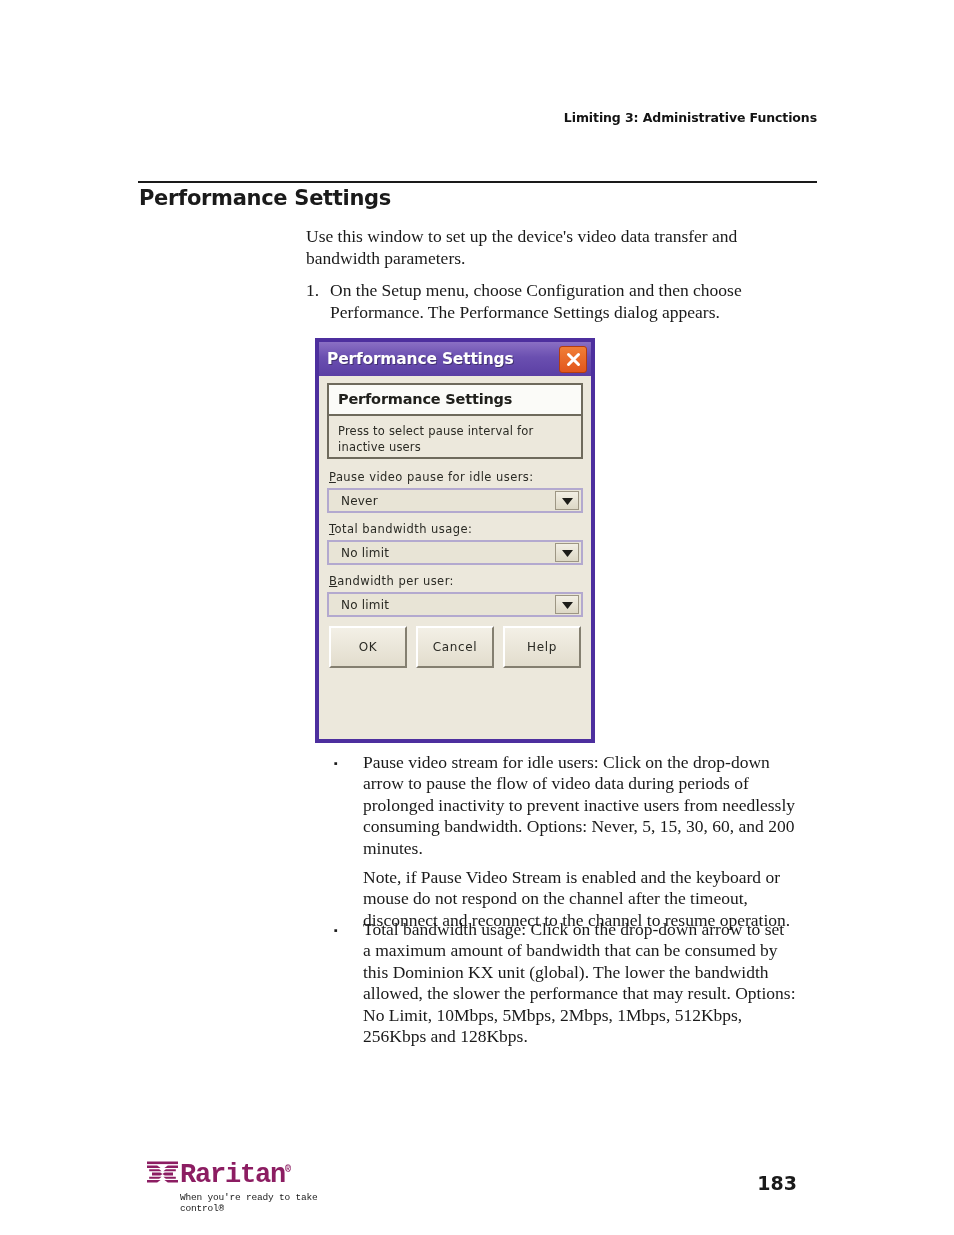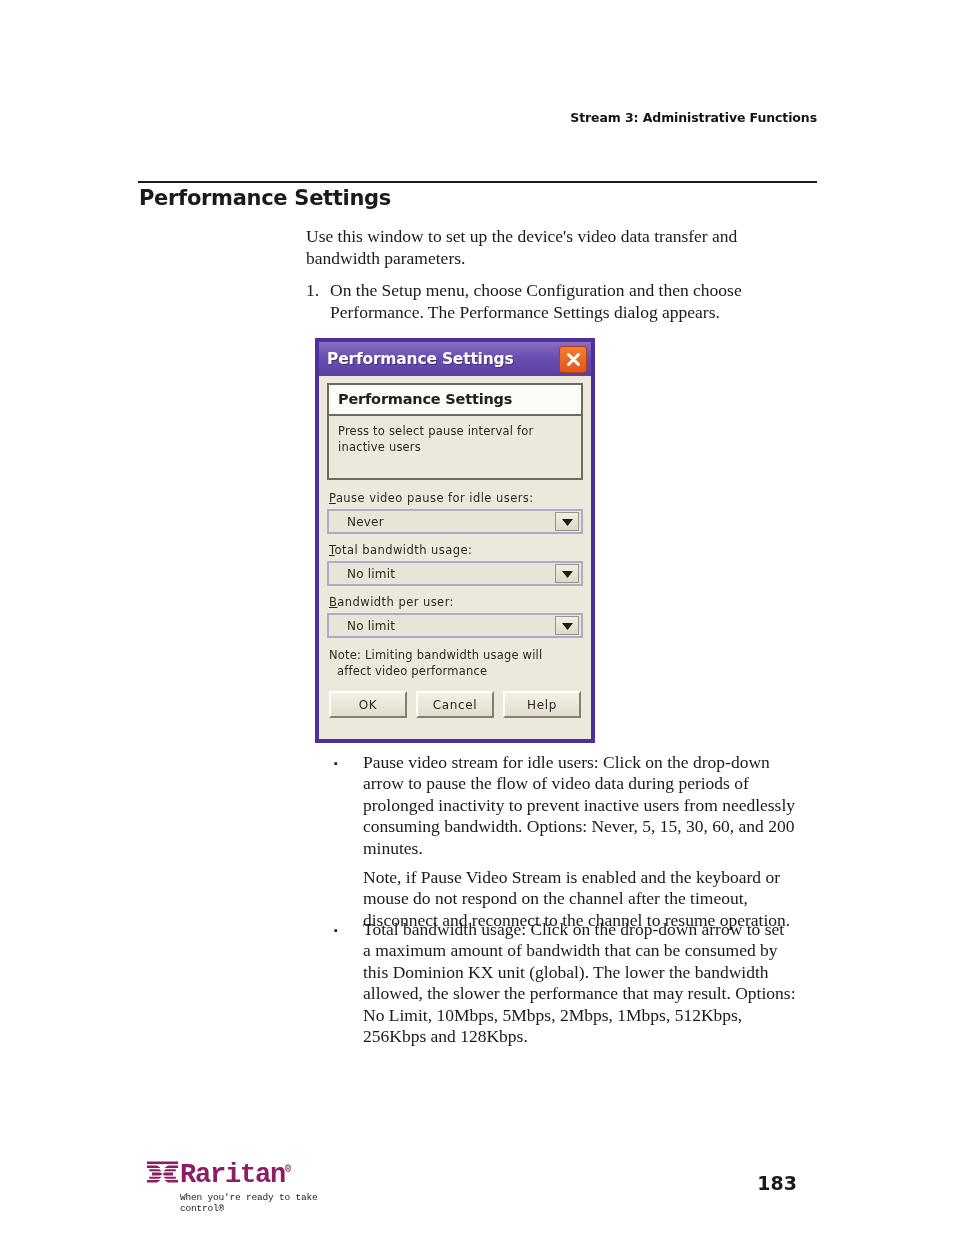--- a/index.html
+++ b/index.html
@@ -167,21 +167,21 @@
   .panel-head {
     background: #fbfbf8;
     padding: 6px 9px 7px 9px;
     font-size: 14.5px;
     font-weight: bold;
     color: #20201c;
     border-bottom: 2px solid #6e6a5c;
     letter-spacing: -0.2px;
   }
   .panel-hint {
-    padding: 7px 9px 23px 9px;
+    padding: 7px 9px 2px 9px;
     font-size: 11.5px;
     line-height: 16px;
     color: #2a2a24;
     letter-spacing: 0.2px;
   }
 
   .field-label {
     font-size: 11.5px;
     color: #2a2a24;
     letter-spacing: 0.45px;
@@ -196,21 +196,21 @@
     background: #e8e4d6;
     display: flex;
     align-items: center;
     position: relative;
     margin-bottom: 9px;
     box-sizing: border-box;
   }
   .combo-value {
     font-size: 12px;
     color: #2a2a24;
-    padding-left: 18px;
+    padding-left: 12px;
     letter-spacing: 0.2px;
   }
   .combo-arrow {
     position: absolute;
     right: 2px;
     top: 1px;
     bottom: 1px;
     width: 24px;
     background: linear-gradient(180deg, #f2efe4 0%, #ddd8c6 100%);
     border: 1px solid #9d9684;
@@ -230,21 +230,21 @@
   }
   .dlg-note .note-l2 { display: block; margin-left: 8px; }
 
   .btn-row {
     display: flex;
     justify-content: space-between;
     padding: 0 2px;
   }
   .btn {
     width: 78px;
-    height: 27px;
+    height: 42px;
     background: linear-gradient(180deg, #f3f0e6 0%, #e2ddcd 100%);
     border-top: 2px solid #ffffff;
     border-left: 2px solid #ffffff;
     border-right: 2px solid #847f70;
     border-bottom: 2px solid #847f70;
     font-family: "DejaVu Sans", sans-serif;
     font-size: 12px;
     color: #2a2a24;
     letter-spacing: 0.6px;
     display: flex;
@@ -296,21 +296,21 @@
     text-align: right;
     font-family: "DejaVu Sans", sans-serif;
     font-weight: bold;
     font-size: 19px;
     color: #1a1a1a;
   }
 </style>
 </head>
 <body>
 
-<div class="running-head">Stream 3: Administrative Functions</div>
+<div class="running-head">Limiting 3: Administrative Functions</div>
 
 <div class="section-rule"></div>
 <div class="section-title">Performance Settings</div>
 
 <div class="intro">Use this window to set up the device's video data transfer and bandwidth parameters.</div>
 
 <div class="step">
   <span class="step-num">1.</span>
   <span class="step-body">On the Setup menu, choose Configuration and then choose Performance. The Performance Settings dialog appears.</span>
 </div>
@@ -362,24 +362,20 @@
     </div>
     <div class="combo">
       <span class="combo-value">No limit</span>
       <span class="combo-arrow">
         <svg width="11" height="8" viewBox="0 0 11 8" aria-hidden="true">
           <polygon points="0,1 11,1 5.5,8" fill="#1c1c18"></polygon>
         </svg>
       </span>
     </div>
 
-    <div class="dlg-note">
-      <span>Note: Limiting bandwidth usage will</span>
-      <span class="note-l2">affect video performance</span>
-    </div>
 
     <div class="btn-row">
       <div class="btn">OK</div>
       <div class="btn">Cancel</div>
       <div class="btn">Help</div>
     </div>
 
   </div>
 </div>
 

